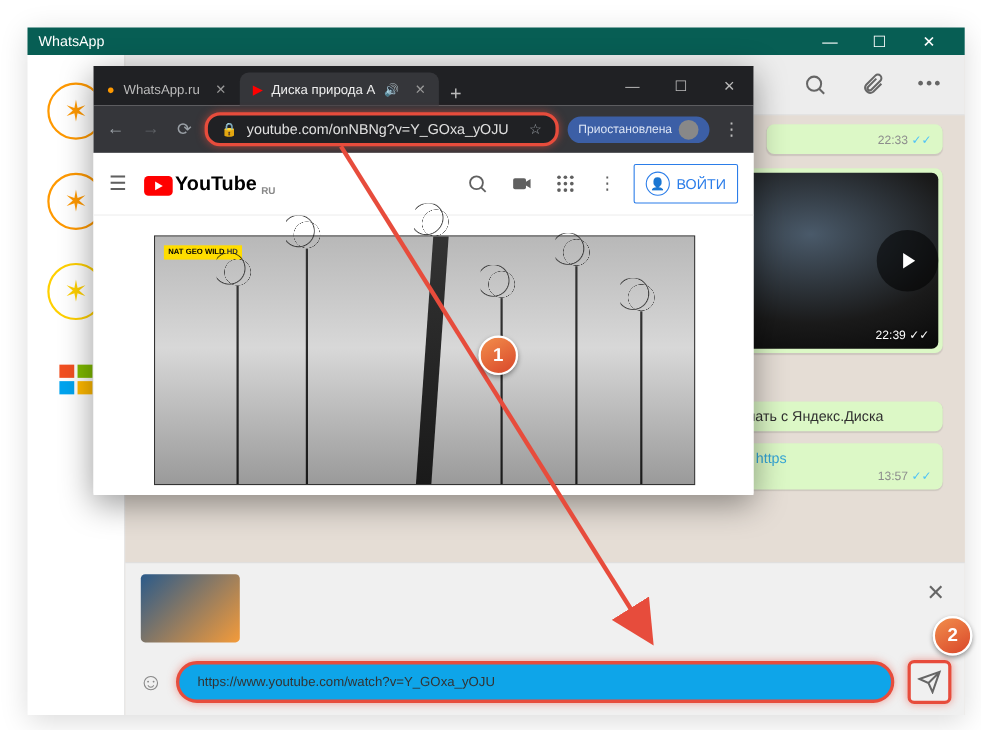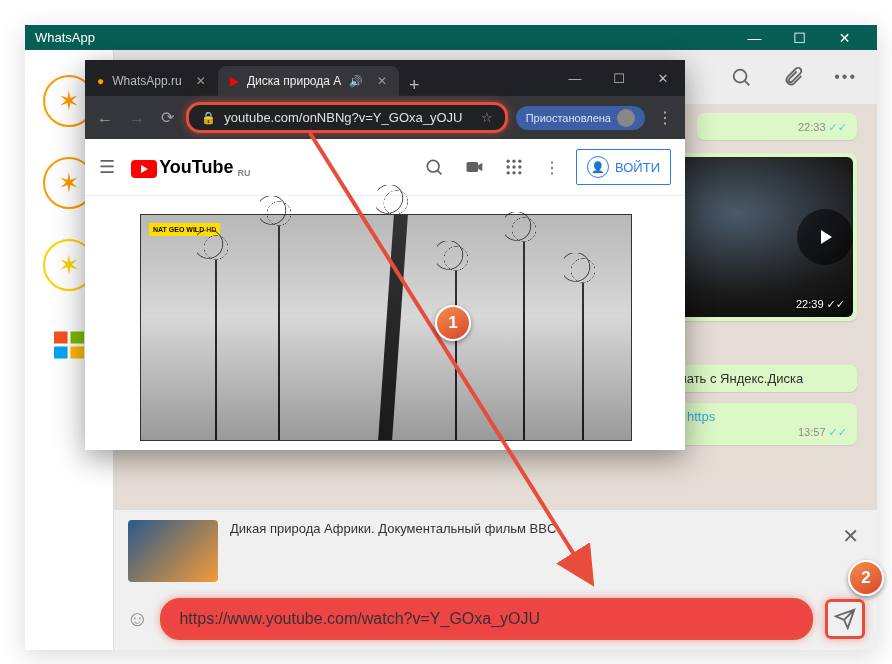--- a/index.html
+++ b/index.html
@@ -27,21 +27,21 @@
 .vid-dur{position:absolute;bottom:6px;right:8px;color:#fff;font-size:11px;text-shadow:0 0 2px #000}
 .vid-dur::after{content:' ✓✓'}
 .wa-compose{background:#f0f0f0;border-top:1px solid #ddd}
 .preview{display:flex;padding:10px 14px;gap:12px;align-items:flex-start}
 .preview-img{width:90px;height:62px;background:linear-gradient(135deg,#2a5a8a,#f49b3a);border-radius:4px}
 .preview-text{flex:1;font-size:13px;color:#333;line-height:1.4}
 .preview-text .desc{color:#999;font-size:12px;margin-top:2px}
 .preview-close{font-size:20px;color:#666;cursor:pointer;padding:4px}
 .input-row{display:flex;align-items:center;padding:6px 12px 10px;gap:12px}
 .emoji-btn{font-size:22px;color:#888}
-.msg-input{flex:1;background:#ef4444;border-radius:20px;padding:9px 16px;font-size:16px;color:#333;border:3px solid #e74c3c;box-shadow:0 0 8px rgba(231,76,60,.5)}
+.msg-input{flex:1;background:#0ea5e9;border-radius:20px;padding:9px 16px;font-size:12px;color:#333;border:3px solid #e74c3c;box-shadow:0 0 8px rgba(231,76,60,.5)}
 .send-btn{width:34px;height:34px;display:flex;align-items:center;justify-content:center;border:3px solid #e74c3c;border-radius:6px;color:#666;box-shadow:0 0 8px rgba(231,76,60,.5)}
 
 
 .browser{position:absolute;left:85px;top:60px;width:600px;height:390px;background:#fff;box-shadow:0 8px 30px rgba(0,0,0,.4);display:flex;flex-direction:column;border-radius:2px}
 .br-tabs{background:#202124;display:flex;height:36px;align-items:flex-end}
 .br-tab{display:flex;align-items:center;padding:8px 12px;font-size:12px;color:#bbb;gap:8px;max-width:190px}
 .br-tab.active{background:#35363a;border-radius:8px 8px 0 0;color:#eee}
 .br-tab .fav{font-size:12px}
 .br-tab .close{margin-left:6px;color:#999}
 .br-newtab{color:#bbb;padding:0 10px;font-size:18px}
@@ -131,21 +131,20 @@
         </div>
         <div class="msg" style="top:298px;width:160px">
           <span style="color:#35a5d6">https</span>
           <div class="time">13:57</div>
         </div>
       </div>
       <div class="wa-compose">
         <div class="preview">
           <div class="preview-img"></div>
           <div class="preview-text">
-            <div>Дикая природа Африки. Документальный фильм BBC</div>
           </div>
           <div class="preview-close">✕</div>
         </div>
         <div class="input-row">
           <span class="emoji-btn">☺</span>
           <div class="msg-input">
             <span>https://www.youtube.com/watch?v=Y_GOxa_yOJU</span>
           </div>
           <div class="send-btn">
             <svg width="22" height="22" viewBox="0 0 24 24" fill="none" stroke="currentColor" stroke-width="2">

